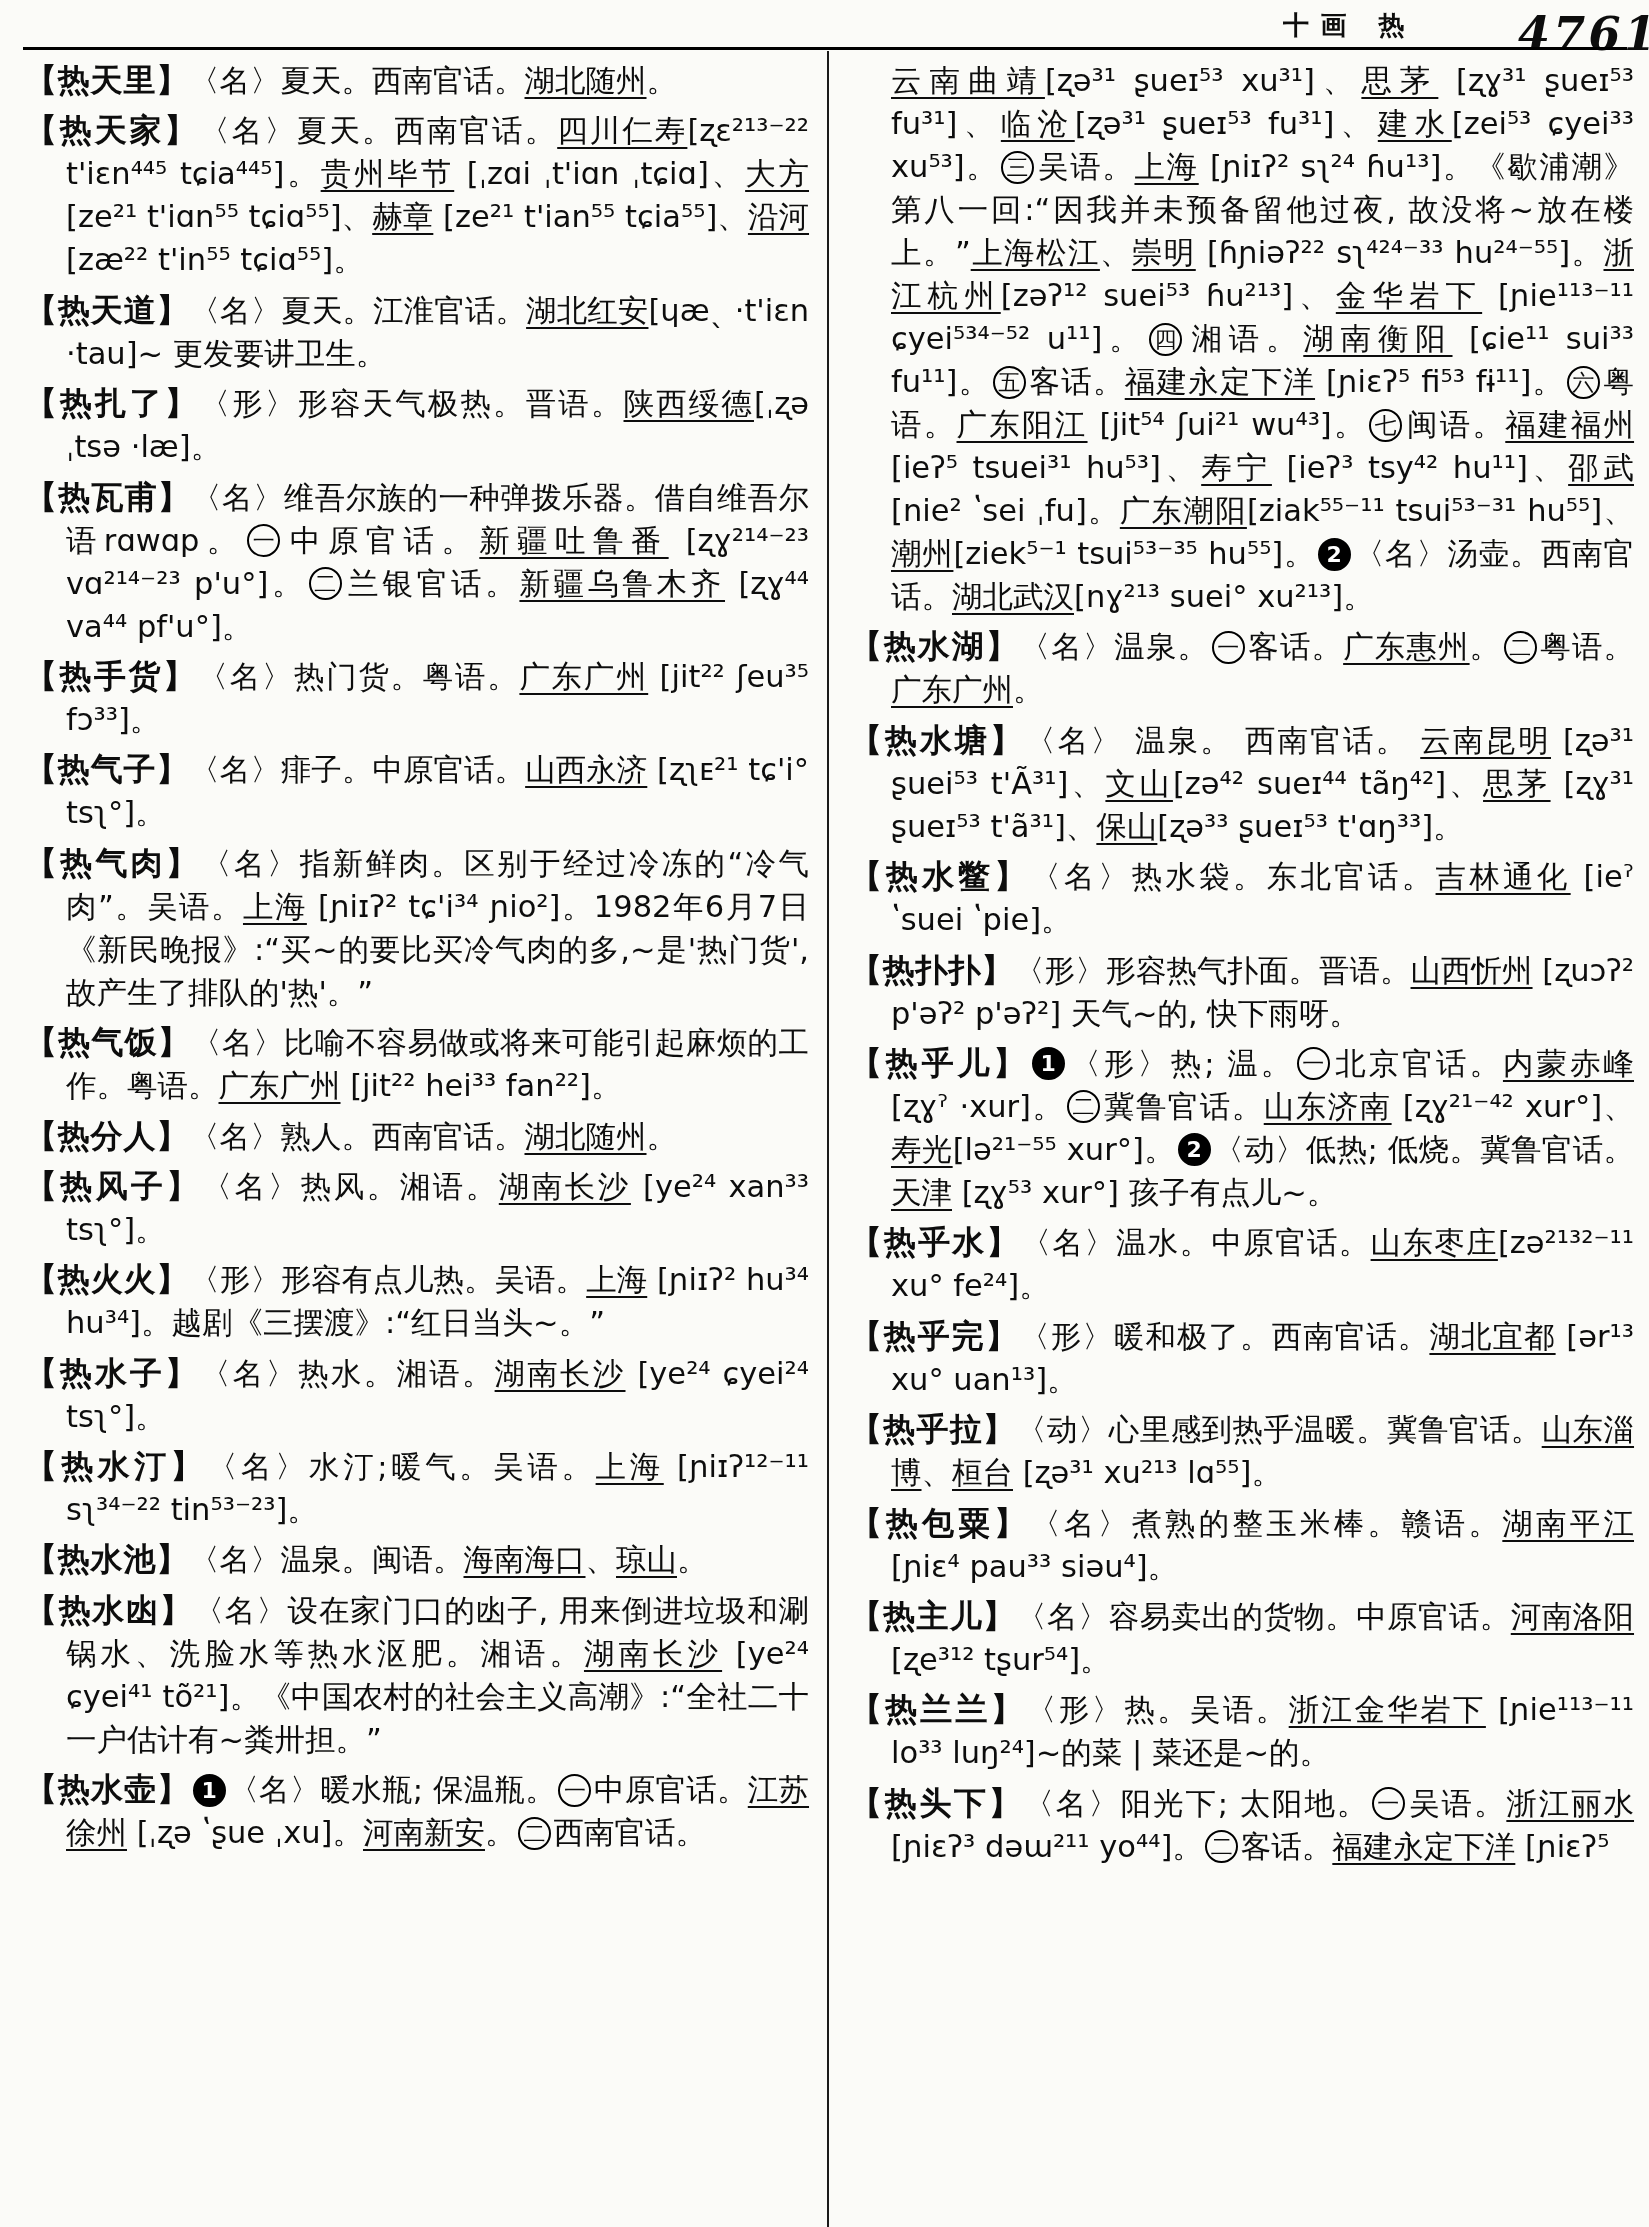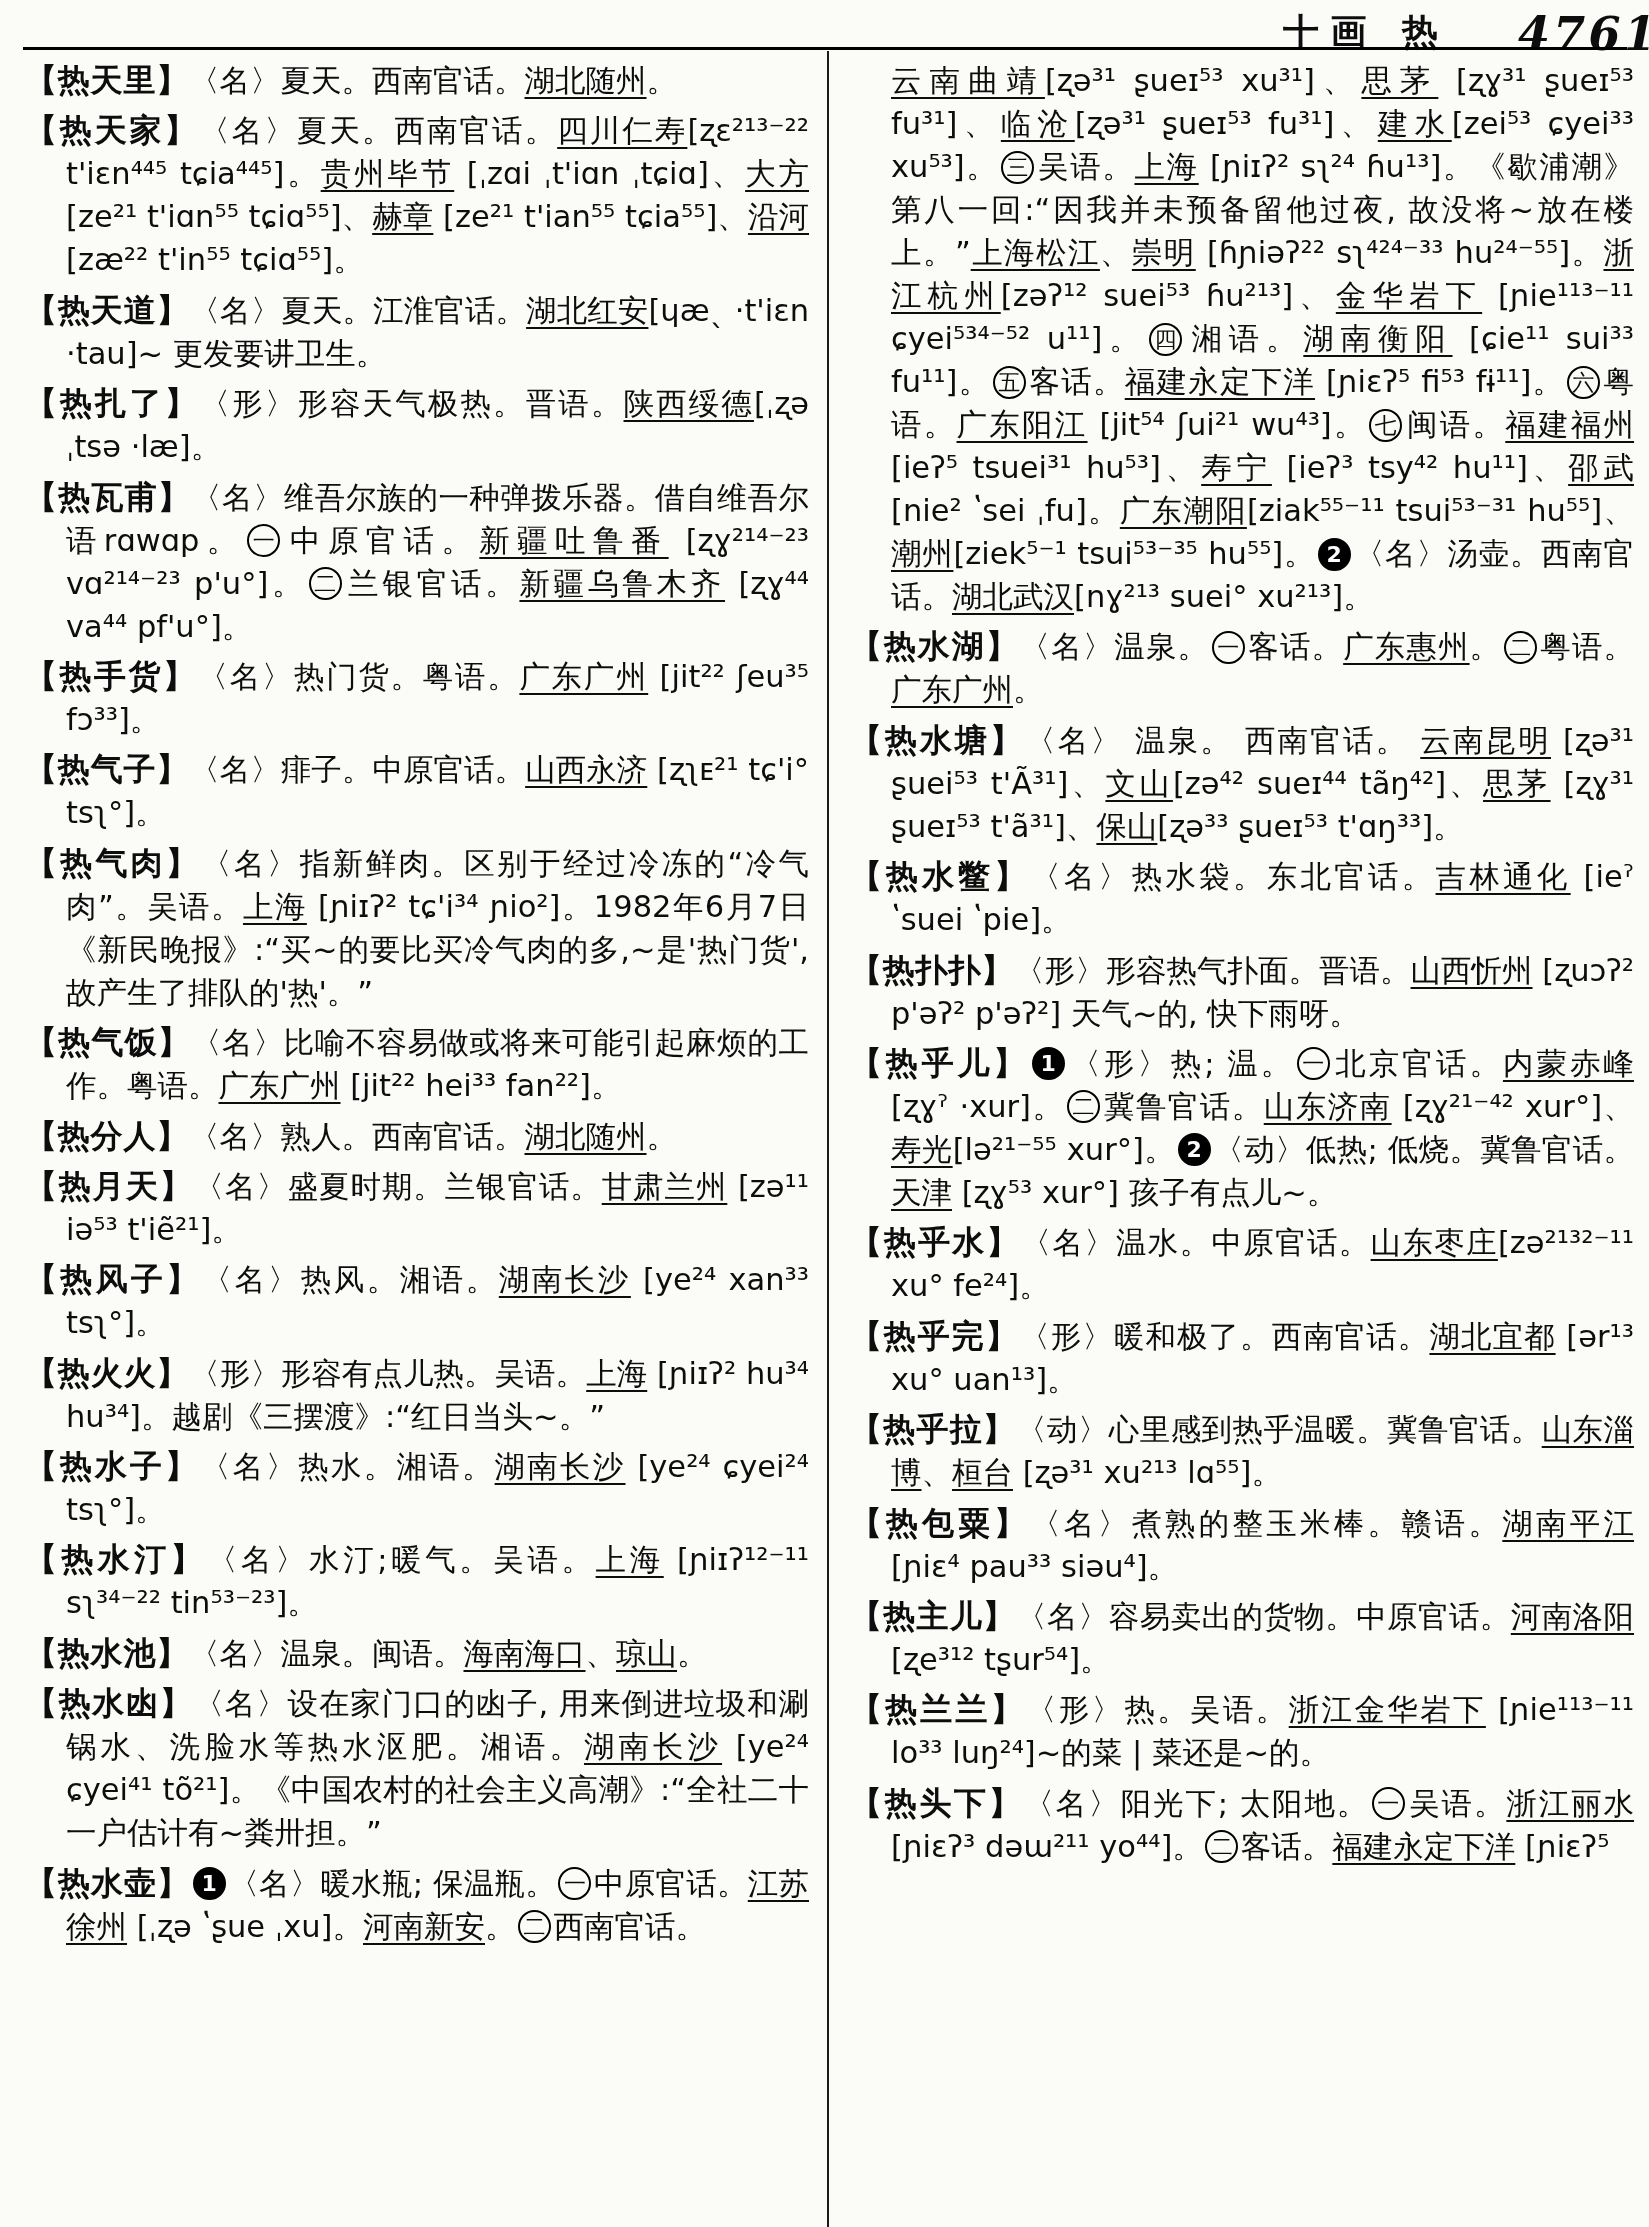--- a/index.html
+++ b/index.html
@@ -1,19 +1,19 @@
 <!DOCTYPE html>
 <html style="font-size:13.2px"><head>
 <meta charset="utf-8">
 <style>
   html,body{margin:0;padding:0;}
   .page{position:relative;width:1650px;height:2227px;background:#fbfbf8;color:#0d0d0d;
         font-family:"DejaVu Sans","DejaVu Serif",sans-serif;overflow:hidden;}
   .hdr{position:absolute;top:5px;left:0;width:1625px;height:41px;}
-  .hdr-sec{position:absolute;left:1283px;top:3.3px;font-size:36px;font-weight:bold;letter-spacing:11.5px;}
+  .hdr-sec{position:absolute;left:1283px;top:3.3px;font-size:26px;font-weight:bold;letter-spacing:11.5px;}
   .hdr-pg{position:absolute;left:1518px;top:1.6px;font-size:46px;font-weight:bold;font-style:italic;
           font-family:"DejaVu Serif",serif;letter-spacing:3.3px;}
   .rule{position:absolute;top:47px;left:23px;width:1604px;height:3.3px;background:#000;}
   .divider{position:absolute;top:51px;left:827px;width:1.6px;height:2176px;background:#1a1a1a;}
   .col{position:absolute;top:59px;width:784px;font-size:30.5px;line-height:43px;text-align:justify;}
   .col-l{left:25px;}
   .col-r{left:850px;}
   .entry{margin:0 0 7.4px 0;padding-left:41px;text-indent:-41px;}
   .entry.cont{text-indent:0;}
   .head{font-weight:bold;font-size:32px;letter-spacing:0.8px;}
@@ -38,21 +38,20 @@
       <p class="entry"><span class="head">【热天里】</span><span>〈名〉夏天。西南官话。<span class="pn">湖北随州</span>。</span></p>
       <p class="entry"><span class="head">【热天家】</span><span>〈名〉夏天。西南官话。<span class="pn">四川仁寿</span>[ʐɛ²¹³⁻²² t'iɛn⁴⁴⁵ tɕia⁴⁴⁵]。<span class="pn">贵州毕节</span> [ˌzɑi ˌt'iɑn ˌtɕiɑ]、<span class="pn">大方</span> [ze²¹ t'iɑn⁵⁵ tɕiɑ⁵⁵]、<span class="pn">赫章</span> [ze²¹ t'ian⁵⁵ tɕia⁵⁵]、<span class="pn">沿河</span> [zæ²² t'in⁵⁵ tɕiɑ⁵⁵]。</span></p>
       <p class="entry"><span class="head">【热天道】</span><span>〈名〉夏天。江淮官话。<span class="pn">湖北红安</span>[ɥæˎ ·t'iɛn ·tau]~ 更发要讲卫生。</span></p>
       <p class="entry"><span class="head">【热扎了】</span><span>〈形〉形容天气极热。晋语。<span class="pn">陕西绥德</span>[ˌʐə ˌtsə ·læ]。</span></p>
       <p class="entry"><span class="head">【热瓦甫】</span><span>〈名〉维吾尔族的一种弹拨乐器。借自维吾尔语rɑwɑp。<span class="circ c-ring">一</span>中原官话。<span class="pn">新疆吐鲁番</span> [ʐɣ²¹⁴⁻²³ vɑ²¹⁴⁻²³ p'u°]。<span class="circ c-ring">二</span>兰银官话。<span class="pn">新疆乌鲁木齐</span> [ʐɣ⁴⁴ va⁴⁴ pf'u°]。</span></p>
       <p class="entry"><span class="head">【热手货】</span><span>〈名〉热门货。粤语。<span class="pn">广东广州</span> [jit²² ʃeu³⁵ fɔ³³]。</span></p>
       <p class="entry"><span class="head">【热气子】</span><span>〈名〉痱子。中原官话。<span class="pn">山西永济</span>  [ʐʅᴇ²¹ tɕ'i° tsʅ°]。</span></p>
       <p class="entry"><span class="head">【热气肉】</span><span>〈名〉指新鲜肉。区别于经过冷冻的“冷气肉”。吴语。<span class="pn">上海</span> [ɲiɪʔ² tɕ'i³⁴ ɲio²]。1982年6月7日《新民晚报》:“买~的要比买冷气肉的多,~是'热门货',故产生了排队的'热'。”</span></p>
       <p class="entry"><span class="head">【热气饭】</span><span>〈名〉比喻不容易做或将来可能引起麻烦的工作。粤语。<span class="pn">广东广州</span> [jit²² hei³³ fan²²]。</span></p>
       <p class="entry"><span class="head">【热分人】</span><span>〈名〉熟人。西南官话。<span class="pn">湖北随州</span>。</span></p>
-      <p class="entry"><span class="head">【热月天】</span><span>〈名〉盛夏时期。兰银官话。<span class="pn">甘肃兰州</span> [zə¹¹ iə⁵³ t'iẽ²¹]。</span></p>
       <p class="entry"><span class="head">【热风子】</span><span>〈名〉热风。湘语。<span class="pn">湖南长沙</span> [ye²⁴ xan³³ tsʅ°]。</span></p>
       <p class="entry"><span class="head">【热火火】</span><span>〈形〉形容有点儿热。吴语。<span class="pn">上海</span>  [ɲiɪʔ² hu³⁴ hu³⁴]。越剧《三摆渡》:“红日当头~。”</span></p>
       <p class="entry"><span class="head">【热水子】</span><span>〈名〉热水。湘语。<span class="pn">湖南长沙</span> [ye²⁴ ɕyei²⁴ tsʅ°]。</span></p>
       <p class="entry"><span class="head">【热水汀】</span><span>〈名〉水汀;暖气。吴语。<span class="pn">上海</span> [ɲiɪʔ¹²⁻¹¹ sʅ³⁴⁻²² tin⁵³⁻²³]。</span></p>
       <p class="entry"><span class="head">【热水池】</span><span>〈名〉温泉。闽语。<span class="pn">海南海口</span>、<span class="pn">琼山</span>。</span></p>
       <p class="entry"><span class="head">【热水凼】</span><span>〈名〉设在家门口的凼子, 用来倒进垃圾和涮锅水、洗脸水等热水沤肥。湘语。<span class="pn">湖南长沙</span> [ye²⁴ ɕyei⁴¹ tõ²¹]。《中国农村的社会主义高潮》:“全社二十一户估计有~粪卅担。”</span></p>
       <p class="entry"><span class="head">【热水壶】</span><span><span class="circ c-solid">1</span>〈名〉暖水瓶; 保温瓶。<span class="circ c-ring">一</span>中原官话。<span class="pn">江苏徐州</span> [ˌʐə ʽʂue ˌxu]。<span class="pn">河南新安</span>。<span class="circ c-ring">二</span>西南官话。</span></p>
     </div>
   <div class="col col-r">
       <p class="entry cont"><span><span class="pn">云南曲靖</span>[ʐə³¹ ʂueɪ⁵³ xu³¹]、<span class="pn">思茅</span>  [ʐɣ³¹ ʂueɪ⁵³ fu³¹]、<span class="pn">临沧</span>[ʐə³¹ ʂueɪ⁵³ fu³¹]、<span class="pn">建水</span>[zei⁵³ ɕyei³³ xu⁵³]。<span class="circ c-ring">三</span>吴语。<span class="pn">上海</span> [ɲiɪʔ² sʅ²⁴ ɦu¹³]。《歇浦潮》第八一回:“因我并未预备留他过夜, 故没将~放在楼上。”<span class="pn">上海松江</span>、<span class="pn">崇明</span> [ɦɲiəʔ²² sʅ⁴²⁴⁻³³ hu²⁴⁻⁵⁵]。<span class="pn">浙江杭州</span>[zəʔ¹² suei⁵³ ɦu²¹³]、<span class="pn">金华岩下</span>  [ɲie¹¹³⁻¹¹ ɕyei⁵³⁴⁻⁵² u¹¹]。<span class="circ c-ring">四</span>湘语。<span class="pn">湖南衡阳</span> [ɕie¹¹ sui³³ fu¹¹]。<span class="circ c-ring">五</span>客话。<span class="pn">福建永定下洋</span> [ɲiɛʔ⁵ fi⁵³ fɨ¹¹]。<span class="circ c-ring">六</span>粤语。<span class="pn">广东阳江</span> [jit⁵⁴ ʃui²¹ wu⁴³]。<span class="circ c-ring">七</span>闽语。<span class="pn">福建福州</span> [ieʔ⁵ tsuei³¹ hu⁵³]、<span class="pn">寿宁</span>  [ieʔ³ tsy⁴² hu¹¹]、<span class="pn">邵武</span> [nie² ʽsei ˌfu]。<span class="pn">广东潮阳</span>[ziak⁵⁵⁻¹¹ tsui⁵³⁻³¹ hu⁵⁵]、<span class="pn">潮州</span>[ziek⁵⁻¹ tsui⁵³⁻³⁵ hu⁵⁵]。<span class="circ c-solid">2</span>〈名〉汤壶。西南官话。<span class="pn">湖北武汉</span>[nɣ²¹³ suei° xu²¹³]。</span></p>

